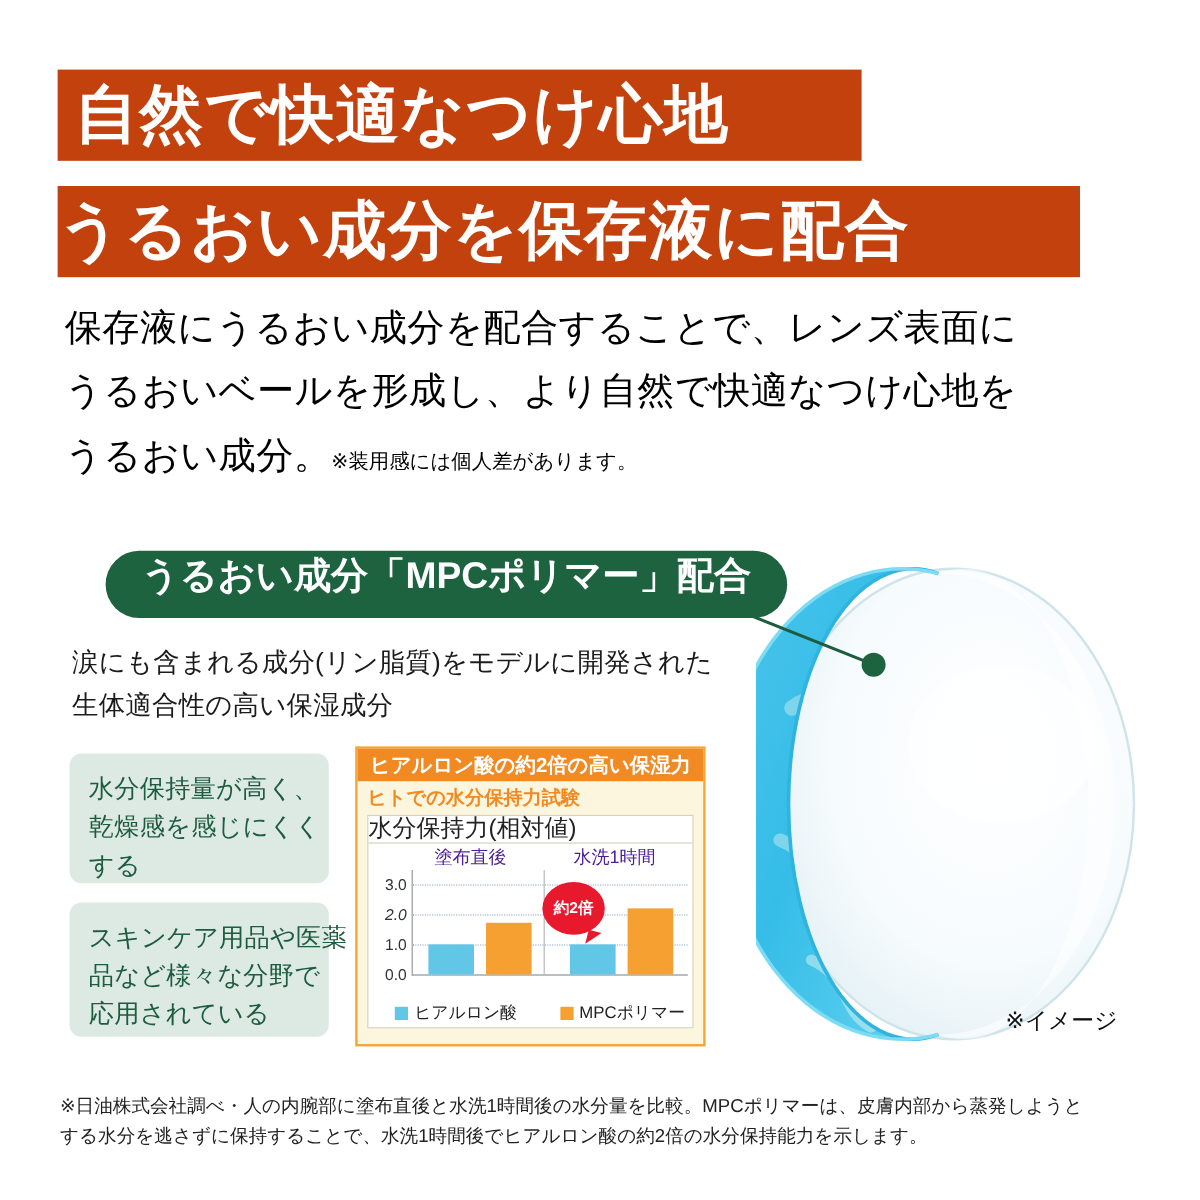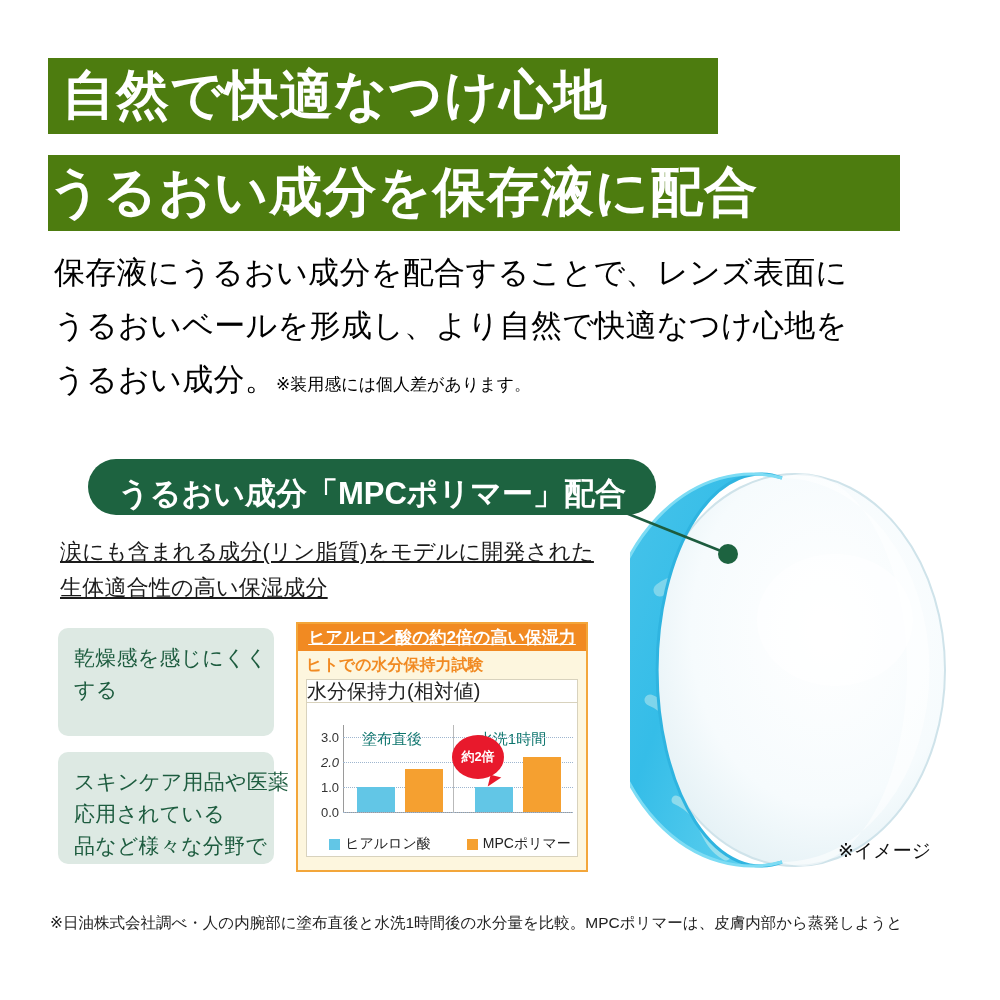--- a/index.html
+++ b/index.html
@@ -9,21 +9,21 @@
     font-family:"Liberation Sans","DejaVu Sans",sans-serif;
     color:#111;
     overflow:hidden;
     position:relative;
   }
   #page{position:relative;width:1000px;height:1000px;}
 
   
   .banner{
     position:absolute;
-    background:#4d7c0f;
+    background:#c2410c;
     color:#ffffff;
     font-weight:700;
     display:flex;
     align-items:center;
     letter-spacing:0.02em;
     white-space:nowrap;
   }
   #banner-1{left:48px;top:58px;width:670px;height:76px;font-size:53px;padding-left:14px;box-sizing:border-box;}
   #banner-2{left:48px;top:155px;width:852px;height:76px;font-size:53px;box-sizing:border-box;}
 
@@ -33,68 +33,68 @@
     font-size:31px;line-height:1.72;color:#000;letter-spacing:0.01em;
   }
   #lead .line{white-space:nowrap;}
   #lead .note{font-size:17px;letter-spacing:0;}
 
   
   #pill{
     position:absolute;left:88px;top:459px;
     height:56px;border-radius:28px;background:#1d6340;
     color:#fff;font-size:31px;font-weight:700;
-    display:flex;align-items:flex-end;padding:0 30px;
+    display:flex;align-items:flex-start;padding:0 30px;
     white-space:nowrap;z-index:5;
   }
   #connector{position:absolute;left:540px;top:460px;width:260px;height:130px;z-index:4;pointer-events:none;}
 
   
   #subdesc{
     position:absolute;left:60px;top:534px;width:600px;
     font-size:22px;line-height:1.62;color:#1b1b1b;letter-spacing:0.01em;
   }
-  #subdesc .line{white-space:nowrap;text-decoration:underline;}
+  #subdesc .line{white-space:nowrap;}
 
   
   .feature{
     position:absolute;left:58px;width:216px;
     background:#dde9e3;border-radius:10px;
     color:#1d5c3f;font-size:21px;line-height:1.52;
     padding:14px 14px 14px 16px;box-sizing:border-box;letter-spacing:0.01em;
   }
   #feature-0{top:628px;height:108px;}
   #feature-1{top:752px;height:112px;}
   .feature .line{white-space:nowrap;}
 
   
   #chart-panel{
     position:absolute;left:296px;top:622px;width:292px;height:250px;
     background:#fdf6de;border:2px solid #f3a63a;box-sizing:border-box;
   }
   #chart-head{
     height:27px;background:#f18a22;color:#fff;
     font-size:17px;font-weight:700;display:flex;align-items:center;
-    justify-content:center;letter-spacing:0;white-space:nowrap;text-decoration:underline;
+    justify-content:center;letter-spacing:0;white-space:nowrap;
   }
   #chart-sub{
     color:#f18a22;font-size:16px;font-weight:700;
     padding:4px 0 3px 8px;letter-spacing:0;white-space:nowrap;
   }
   #chart-card{
     margin:0 8px 8px 8px;background:#ffffff;border:1px solid #d8d2bd;
     box-sizing:border-box;height:178px;position:relative;
   }
   #chart-title{
     font-size:20px;color:#222;
     border-bottom:1px solid #d8d2bd;height:22px;line-height:22px;white-space:nowrap;
   }
   #plot{position:relative;height:128px;}
   .xgroup-label{
-    position:absolute;top:2px;font-size:15px;color:#0f766e;white-space:nowrap;text-align:center;margin-top:25px;
+    position:absolute;top:2px;font-size:15px;color:#4c1d95;white-space:nowrap;text-align:center;
   }
   #grp-0{left:30px;width:110px;}
   #grp-1{left:150px;width:110px;}
   .ytick{
     position:absolute;left:2px;width:30px;text-align:right;
     font-size:13px;color:#333;transform:translateY(-50%);
   }
   .gridline{position:absolute;left:36px;right:4px;border-top:1px dotted #9fb6cf;}
   .axis-y{position:absolute;left:36px;top:22px;bottom:18px;width:1px;background:#9a9a9a;}
   .axis-x{position:absolute;left:36px;right:4px;bottom:18px;height:1px;background:#9a9a9a;}
@@ -166,27 +166,28 @@
   <div id="pill">
     <span>うるおい成分「MPCポリマー」配合</span>
   </div>
 
   <div id="subdesc">
     <div class="line">涙にも含まれる成分(リン脂質)をモデルに開発された</div>
     <div class="line">生体適合性の高い保湿成分</div>
   </div>
 
   <div class="feature" id="feature-0">
+    <div class="line">水分保持量が高く、</div>
     <div class="line">乾燥感を感じにくく</div>
     <div class="line">する</div>
   </div>
   <div class="feature" id="feature-1">
     <div class="line">スキンケア用品や医薬</div>
+    <div class="line">品など様々な分野で</div>
     <div class="line">応用されている</div>
-    <div class="line">品など様々な分野で</div>
   </div>
 
   <div id="chart-panel">
     <div id="chart-head">ヒアルロン酸の約2倍の高い保湿力</div>
     <div id="chart-sub">ヒトでの水分保持力試験</div>
     <div id="chart-card">
       <div id="chart-title">水分保持力(相対値)</div>
       <div id="plot">
         <div class="xgroup-label" id="grp-0">塗布直後</div>
         <div class="xgroup-label" id="grp-1">水洗1時間</div>
@@ -257,15 +258,16 @@
     <path d="M152,8 A150,196 0 1,0 152,392" fill="none" stroke="#7ddcf4" stroke-width="3"></path>
 
     <path d="M152,8 A104,196 0 1,1 152,392 A146,190 0 0,0 152,8 Z" fill="#ffffff" opacity="0.55"></path>
     <ellipse cx="205" cy="150" rx="78" ry="66" fill="#ffffff" opacity="0.6"></ellipse>
   </svg>
 
   <div id="lens-caption">※イメージ</div>
 
   <div id="footnote">
     <div class="line">※日油株式会社調べ・人の内腕部に塗布直後と水洗1時間後の水分量を比較。MPCポリマーは、皮膚内部から蒸発しようと</div>
+    <div class="line">する水分を逃さずに保持することで、水洗1時間後でヒアルロン酸の約2倍の水分保持能力を示します。</div>
   </div>
 
 </div>
 
 </body></html>

